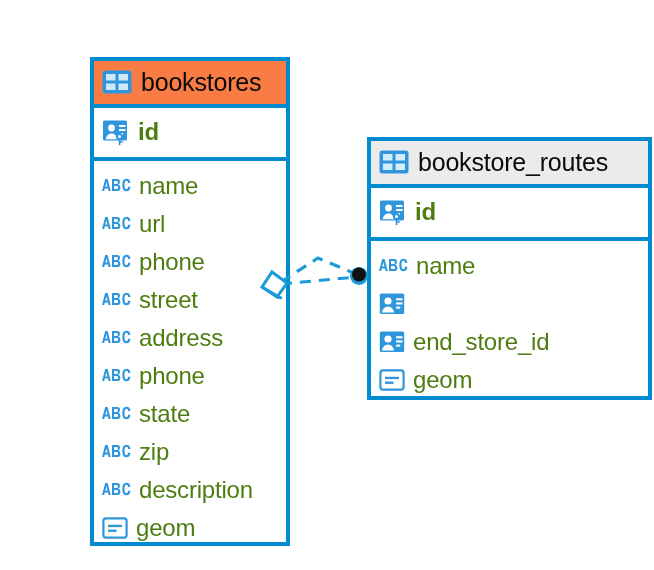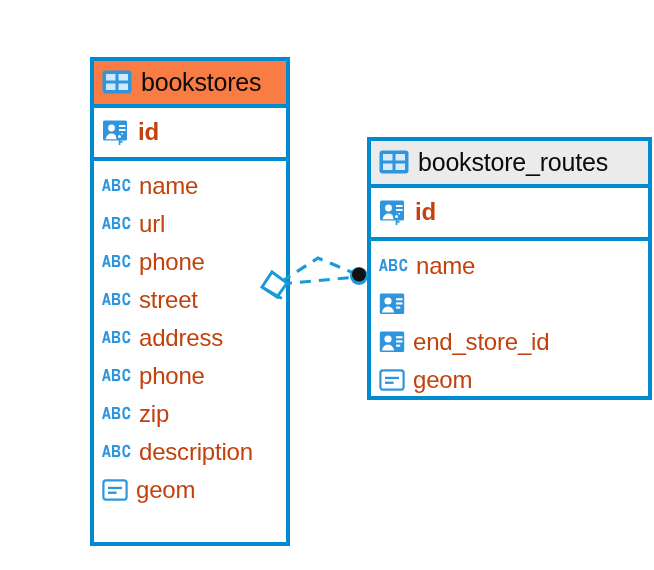--- a/index.html
+++ b/index.html
@@ -77,21 +77,21 @@
   }
 
   .field-row {
     display: flex;
     align-items: center;
     gap: 8px;
     height: 38px;
   }
   .field-label {
     font-size: 24px;
-    color: #c2410c;
+    color: #4d7c0f;
     line-height: 1;
     white-space: nowrap;
     letter-spacing: -0.2px;
   }
   .field-label.is-pk {
     font-weight: bold;
     font-size: 24px;
   }
 
   
@@ -233,20 +233,32 @@
             <g fill="#2f96dd">
               <path d="M0 14 L3.2 2 L5.6 2 L8.8 14 L6.6 14 L6.0 11.6 L2.8 11.6 L2.2 14 Z M3.3 9.6 L5.5 9.6 L4.4 5.2 Z"></path>
               <path d="M10 2 L15.2 2 Q18 2 18 4.8 Q18 7 16.3 7.7 Q18.4 8.3 18.4 10.9 Q18.4 14 15.2 14 L10 14 Z M12.1 4 L12.1 6.9 L14.7 6.9 Q15.9 6.9 15.9 5.4 Q15.9 4 14.7 4 Z M12.1 8.9 L12.1 12 L14.9 12 Q16.2 12 16.2 10.4 Q16.2 8.9 14.9 8.9 Z"></path>
               <path d="M28.4 9.8 Q28.1 14.3 24.4 14.3 Q20.3 14.3 20.3 8 Q20.3 1.7 24.4 1.7 Q28.1 1.7 28.4 6.1 L26.2 6.1 Q25.9 3.8 24.4 3.8 Q22.5 3.8 22.5 8 Q22.5 12.2 24.4 12.2 Q25.9 12.2 26.2 9.8 Z"></path>
             </g>
           </svg>
         </span>
         <span class="field-label">phone</span>
       </div>
 
+      <div class="field-row">
+        <span class="icon icon-abc">
+          <svg viewBox="0 0 29 18" width="29" height="18" aria-hidden="true">
+            <g fill="#2f96dd">
+              <path d="M0 14 L3.2 2 L5.6 2 L8.8 14 L6.6 14 L6.0 11.6 L2.8 11.6 L2.2 14 Z M3.3 9.6 L5.5 9.6 L4.4 5.2 Z"></path>
+              <path d="M10 2 L15.2 2 Q18 2 18 4.8 Q18 7 16.3 7.7 Q18.4 8.3 18.4 10.9 Q18.4 14 15.2 14 L10 14 Z M12.1 4 L12.1 6.9 L14.7 6.9 Q15.9 6.9 15.9 5.4 Q15.9 4 14.7 4 Z M12.1 8.9 L12.1 12 L14.9 12 Q16.2 12 16.2 10.4 Q16.2 8.9 14.9 8.9 Z"></path>
+              <path d="M28.4 9.8 Q28.1 14.3 24.4 14.3 Q20.3 14.3 20.3 8 Q20.3 1.7 24.4 1.7 Q28.1 1.7 28.4 6.1 L26.2 6.1 Q25.9 3.8 24.4 3.8 Q22.5 3.8 22.5 8 Q22.5 12.2 24.4 12.2 Q25.9 12.2 26.2 9.8 Z"></path>
+            </g>
+          </svg>
+        </span>
+        <span class="field-label">state</span>
+      </div>
 
       <div class="field-row">
         <span class="icon icon-abc">
           <svg viewBox="0 0 29 18" width="29" height="18" aria-hidden="true">
             <g fill="#2f96dd">
               <path d="M0 14 L3.2 2 L5.6 2 L8.8 14 L6.6 14 L6.0 11.6 L2.8 11.6 L2.2 14 Z M3.3 9.6 L5.5 9.6 L4.4 5.2 Z"></path>
               <path d="M10 2 L15.2 2 Q18 2 18 4.8 Q18 7 16.3 7.7 Q18.4 8.3 18.4 10.9 Q18.4 14 15.2 14 L10 14 Z M12.1 4 L12.1 6.9 L14.7 6.9 Q15.9 6.9 15.9 5.4 Q15.9 4 14.7 4 Z M12.1 8.9 L12.1 12 L14.9 12 Q16.2 12 16.2 10.4 Q16.2 8.9 14.9 8.9 Z"></path>
               <path d="M28.4 9.8 Q28.1 14.3 24.4 14.3 Q20.3 14.3 20.3 8 Q20.3 1.7 24.4 1.7 Q28.1 1.7 28.4 6.1 L26.2 6.1 Q25.9 3.8 24.4 3.8 Q22.5 3.8 22.5 8 Q22.5 12.2 24.4 12.2 Q25.9 12.2 26.2 9.8 Z"></path>
             </g>
           </svg>

